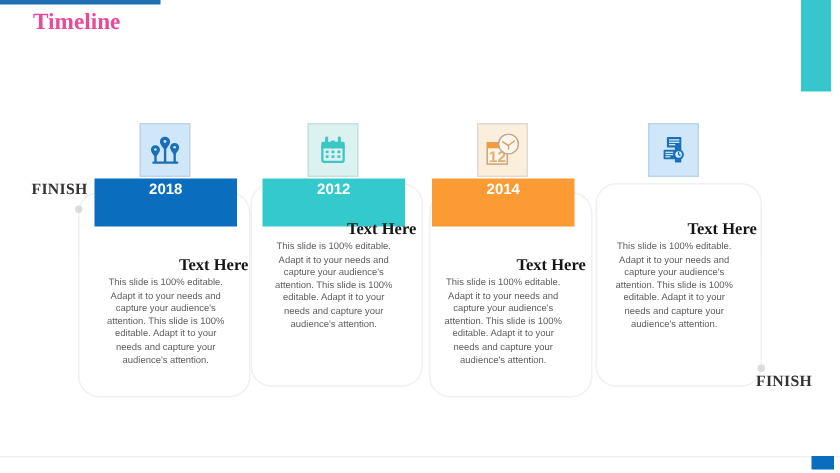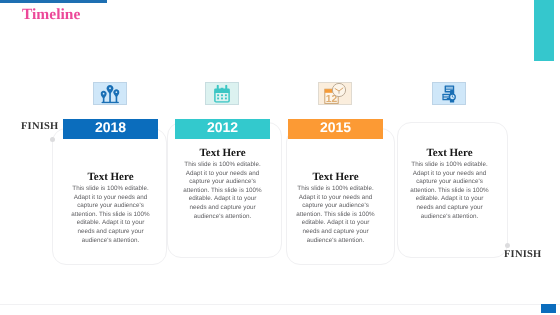--- a/index.html
+++ b/index.html
@@ -13,29 +13,29 @@
   .slide-title{position:absolute;left:22px;top:7px;font-family:"Liberation Serif",serif;font-weight:bold;
                font-size:15.5px;line-height:15px;color:#ec4899;}
 
   .edge-label{position:absolute;font-family:"Liberation Serif",serif;font-weight:bold;font-size:10.5px;
               line-height:11px;color:#333333;letter-spacing:0.2px;white-space:nowrap;}
   .start-label{left:21px;top:121px;}
   .finish-label{left:504px;top:249px;}
 
   .card{position:absolute;box-sizing:border-box;border:1px solid #f0f0f2;border-radius:14px;background:#fff;}
 
-  .yearbar{position:absolute;box-sizing:border-box;width:95px;height:20px;color:#ffffff;
-           font-family:"Liberation Sans",sans-serif;font-weight:bold;font-size:14px;
+  .yearbar{position:absolute;box-sizing:border-box;width:95px;height:32px;color:#ffffff;
+           font-family:"Liberation Sans",sans-serif;font-weight:bold;font-size:10px;
            text-align:center;line-height:16.5px;letter-spacing:0px;}
 
-  .iconbox{position:absolute;box-sizing:border-box;width:34px;height:23px;top:82px;
+  .iconbox{position:absolute;box-sizing:border-box;width:34px;height:36px;top:82px;
            border:1px solid rgba(120,140,160,0.20);}
   .iconbox svg{position:absolute;left:50%;top:50%;transform:translate(-50%,-50%);}
 
-  .card-title{position:absolute;width:110px;text-align:center;font-family:"Liberation Serif",serif;
+  .card-title{position:absolute;width:110px;text-align:right;font-family:"Liberation Serif",serif;
               font-weight:bold;font-size:11px;line-height:11px;color:#151515;}
   .card-body{position:absolute;width:81px;text-align:center;font-family:"Liberation Sans",sans-serif;
              font-size:6.3px;line-height:8.6px;color:#5d5d60;}
 
   .node-dot{position:absolute;width:5px;height:5px;border-radius:50%;background:#dcdcde;}
 
   .footer-rule{position:absolute;left:0;top:304px;width:560px;height:1px;background:#f1f1f3;}
   .footer-block{position:absolute;left:541px;top:304px;width:15px;height:9px;background:#0b6dbd;}
 </style>
 </head>
@@ -117,21 +117,21 @@
         <rect x="1.6" y="13.1" width="3.2" height="0.85" fill="#cfe7f9"></rect>
         <circle cx="10.4" cy="12" r="3.5"></circle>
         <circle cx="10.4" cy="12" r="2.2" fill="#cfe7f9"></circle>
         <path d="M10.4 10.4v1.6l1.2 0.75" fill="none" stroke="#1a6fb5" stroke-width="0.8"></path>
       </g>
     </svg>
   </div>
 
   <div class="yearbar" style="left:63px;top:119px;background:#0b6dbd;">2018</div>
   <div class="yearbar" style="left:175px;top:119px;background:#33c9cd;">2012</div>
-  <div class="yearbar" style="left:288px;top:119px;background:#fc9a34;">2015</div>
+  <div class="yearbar" style="left:288px;top:119px;background:#fc9a34;">2014</div>
 
   <div class="card-title" style="left:55.5px;top:172px;">Text Here</div>
   <div class="card-title" style="left:167.5px;top:148px;">Text Here</div>
   <div class="card-title" style="left:280.5px;top:172px;">Text Here</div>
   <div class="card-title" style="left:394.5px;top:148px;">Text Here</div>
 
   <div class="card-body" style="left:70.0px;top:185px;">This slide is 100% editable. Adapt it to your needs and capture your audience's attention. This slide is 100% editable. Adapt it to your needs and capture your audience's attention.</div>
   <div class="card-body" style="left:182.0px;top:161px;">This slide is 100% editable. Adapt it to your needs and capture your audience's attention. This slide is 100% editable. Adapt it to your needs and capture your audience's attention.</div>
   <div class="card-body" style="left:295.0px;top:185px;">This slide is 100% editable. Adapt it to your needs and capture your audience's attention. This slide is 100% editable. Adapt it to your needs and capture your audience's attention.</div>
   <div class="card-body" style="left:409.0px;top:161px;">This slide is 100% editable. Adapt it to your needs and capture your audience's attention. This slide is 100% editable. Adapt it to your needs and capture your audience's attention.</div>

